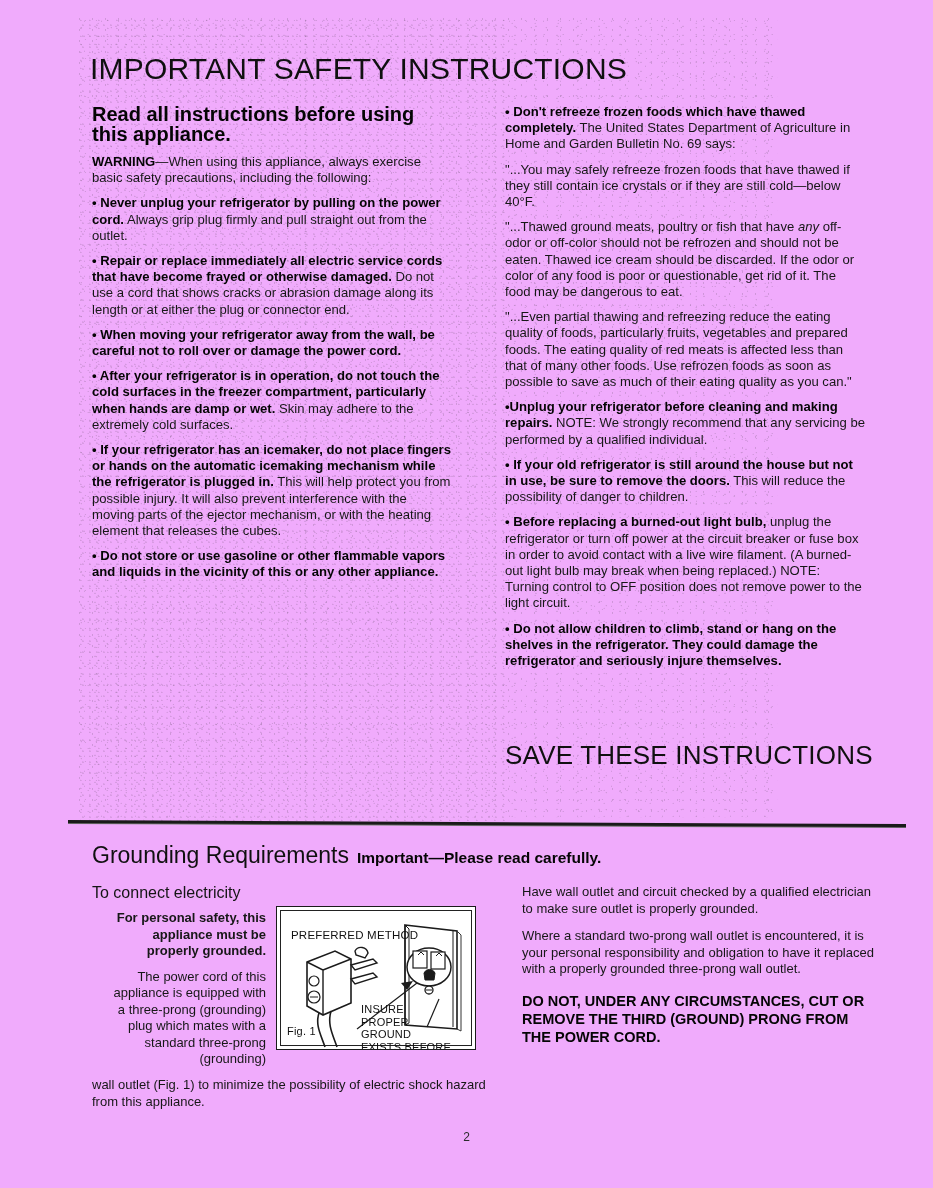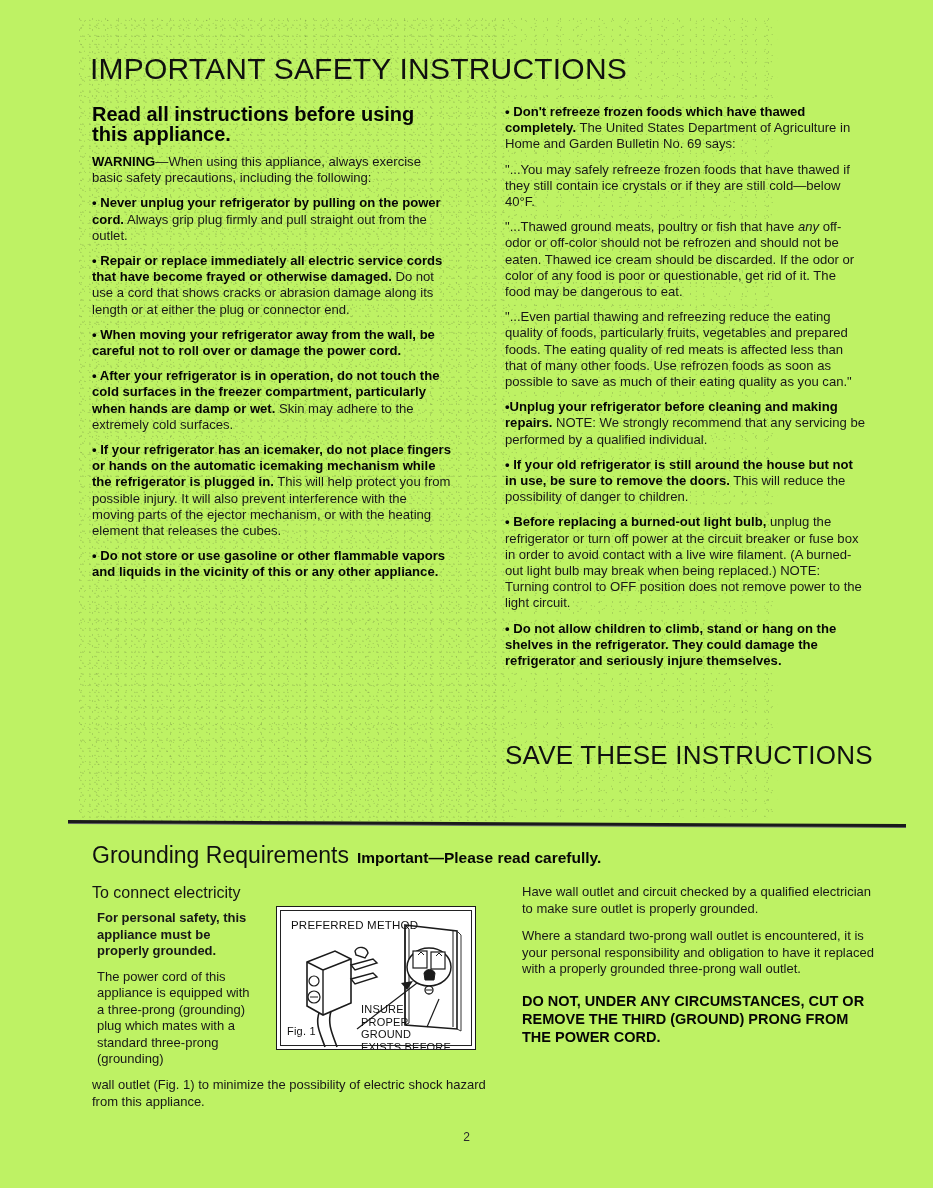--- a/index.html
+++ b/index.html
@@ -9,21 +9,21 @@
     background: #ffffff;
   }
   body {
     font-family: "Liberation Sans", sans-serif;
     color: #111111;
   }
   #page {
     position: relative;
     width: 933px;
     height: 1188px;
-    background: #bef264;
+    background: #f0abfc;
     overflow: hidden;
   }
 
   
   .grain {
     position: absolute;
     left: 78px;
     top: 18px;
     width: 700px;
     height: 800px;
@@ -135,23 +135,24 @@
     position: absolute;
     left: 92px;
     top: 884px;
     font-size: 16px;
     font-weight: 400;
     color: #151515;
   }
 
   .ground-left {
     position: absolute;
-    left: 97px;
+    left: 106px;
     top: 910px;
     width: 160px;
+    text-align: right;
   }
   .ground-left p { margin: 0 0 9px 0; font-size: 13px; line-height: 16.5px; color: #171717; }
 
   .ground-left-wide {
     position: absolute;
     left: 92px;
     top: 1077px;
     width: 420px;
   }
   .ground-left-wide p { margin: 0; font-size: 13px; line-height: 16.5px; color: #171717; }
@@ -186,21 +187,21 @@
     position: absolute;
     inset: 3px;
     border: 1px solid #222;
   }
   .fig-label {
     position: absolute;
     font-family: "Liberation Sans", sans-serif;
     color: #111;
     letter-spacing: .2px;
   }
-  .fig-pref  { left: 14px;  top: 12px;  font-size: 11.5px; line-height: 13.5px; }
+  .fig-pref  { left: 14px;  top: 22px;  font-size: 11.5px; line-height: 13.5px; }
   .fig-insure{ left: 84px;  top: 96px;  font-size: 11px;  line-height: 12.6px; }
   .fig-no    { left: 10px;  top: 118px; font-size: 11px; }
 
   .page-num {
     position: absolute;
     left: 0; right: 0;
     top: 1130px;
     text-align: center;
     font-size: 12px;
     color: #2b2b2b;

